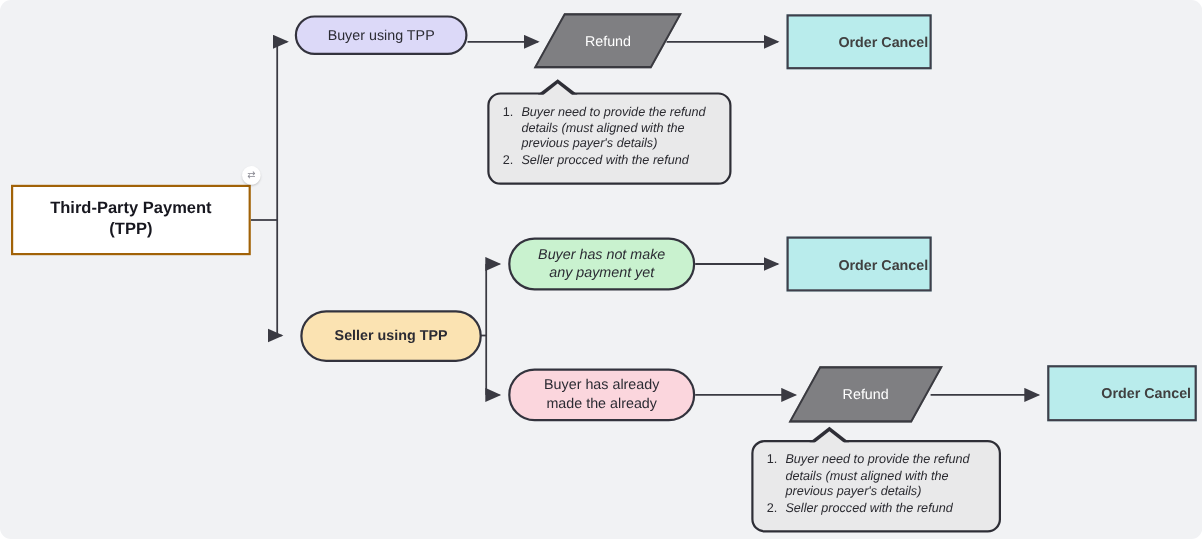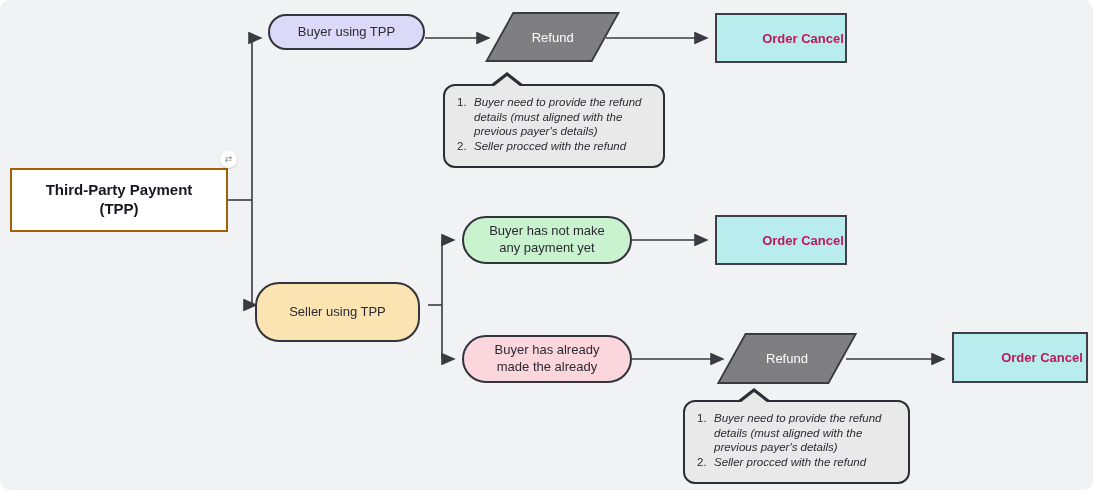--- a/index.html
+++ b/index.html
@@ -43,40 +43,40 @@
     z-index: 3;
     color: #8a8a93; font-size: 9px; line-height: 1;
   }
   .pill {
     border-radius: 24px;
     border: 2px solid #33333d;
     font-size: 13px; font-weight: 500;
     line-height: 1.3;
   }
   .pill-buyer  { left: 268px; top: 14px;  width: 157px; height: 36px; background: #dcd9f8; }
-  .pill-seller { left: 255px; top: 282px; width: 165px; height: 60px; background: #fbe3b2; }
+  .pill-seller { left: 273px; top: 282px; width: 165px; height: 47px; background: #fbe3b2; font-weight: bold; }
   .pill-green  { left: 462px; top: 216px; width: 170px; height: 48px; background: #c9f2cf; }
-  .pill-green .lbl { width: 140px; }
+  .pill-green .lbl { width: 140px; font-style: italic; }
   .pill-pink   { left: 462px; top: 335px; width: 170px; height: 48px; background: #fbd6dd; }
   .pill-pink .lbl { width: 130px; }
   .para {
     background: #7f7f82;
     border: 2px solid #3a3a40;
     transform: skewX(-29deg);
   }
   .para .lbl {
     transform: skewX(29deg);
     color: #ffffff; font-size: 13px; font-weight: 500;
   }
   .para-top    { left: 499px; top: 12px;  width: 107px; height: 50px; }
   .para-bottom { left: 731px; top: 333px; width: 112px; height: 51px; }
   .endbox {
     background: #b9ecec;
     border: 2px solid #3f3f4a;
-    font-size: 13px; font-weight: 600; color: #be185d; padding-left: 44px;
+    font-size: 13px; font-weight: 600; color: #404040; padding-left: 44px;
   }
   .end-top    { left: 715px; top: 13px;  width: 132px; height: 50px; }
   .end-mid    { left: 715px; top: 215px; width: 132px; height: 50px; }
   .end-bottom { left: 952px; top: 332px; width: 136px; height: 51px; }
   .note {
     position: absolute;
     background: #e9e9ea;
     border: 2px solid #2e2e36;
     border-radius: 12px;
     z-index: 3;

